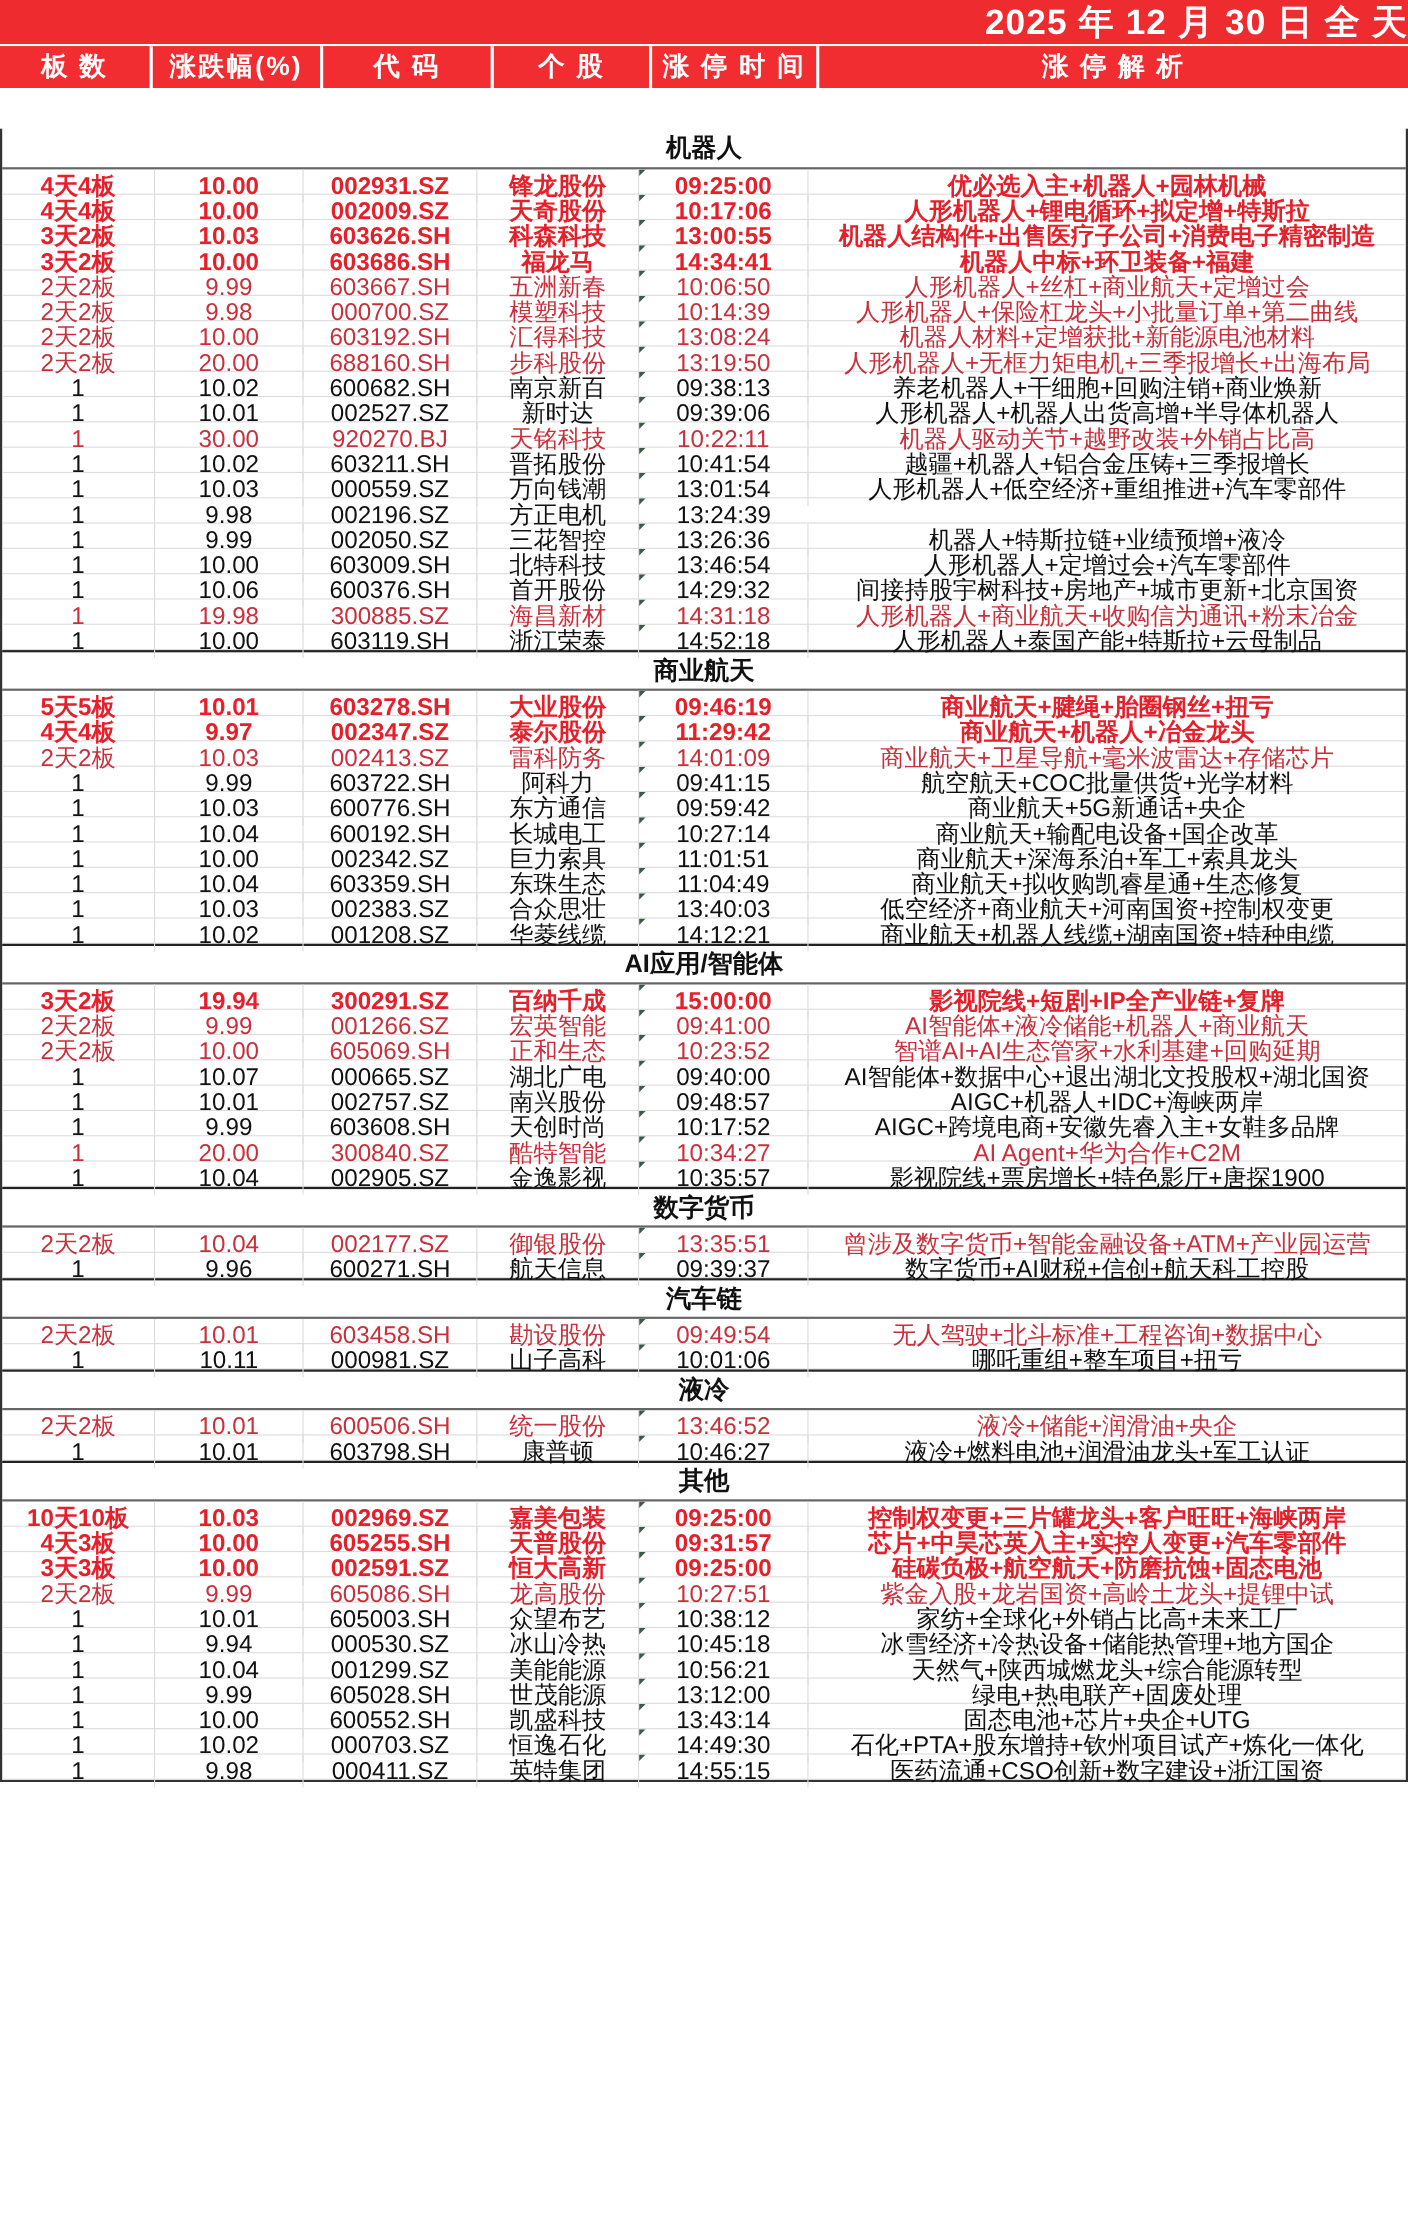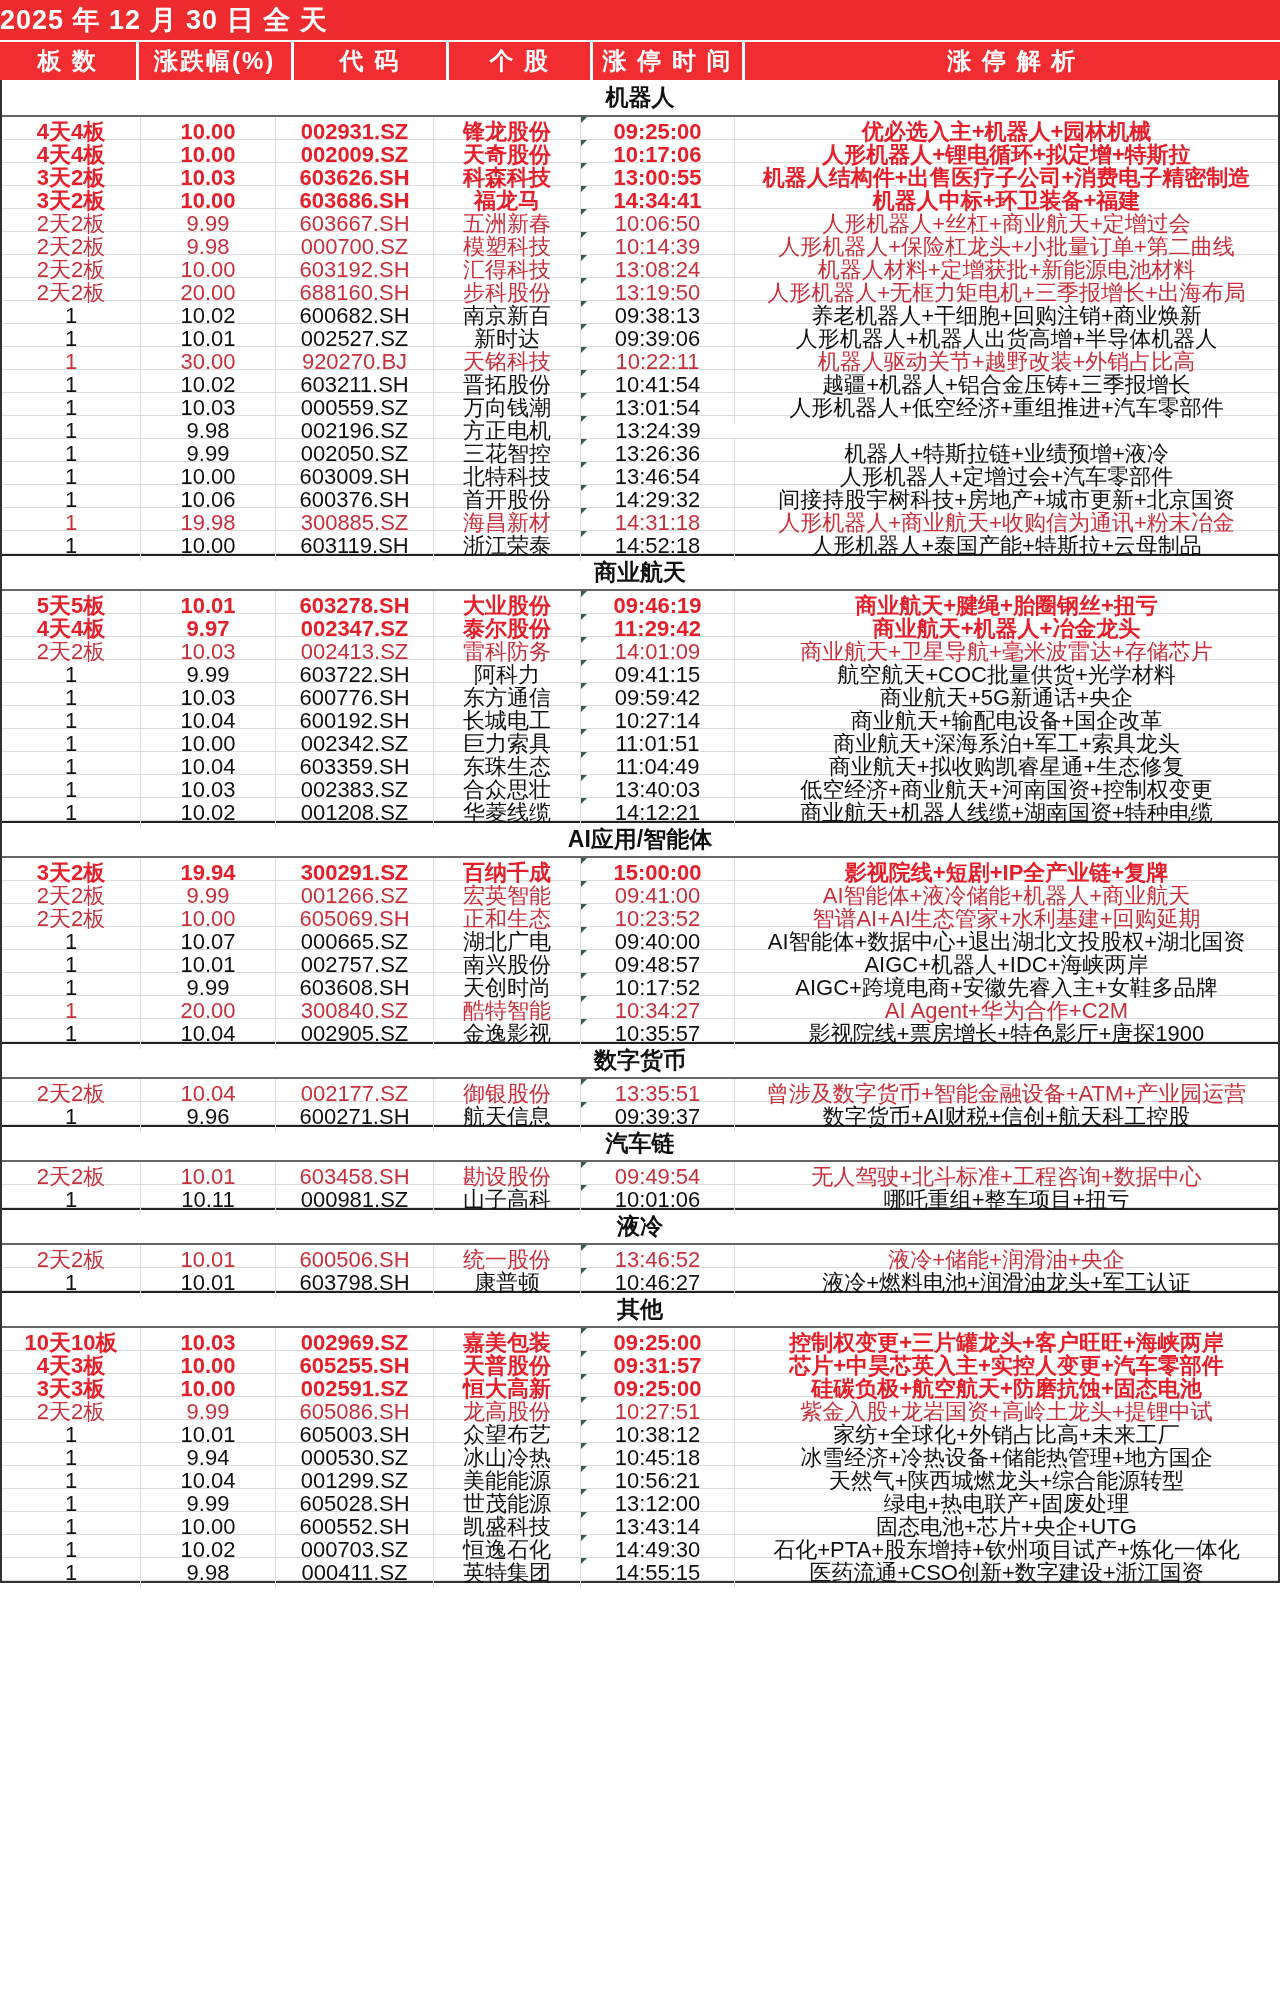--- a/index.html
+++ b/index.html
@@ -12,38 +12,38 @@
       --indicator:#3d5a45;
     }
     html,body{margin:0;padding:0;background:#ffffff;}
     body{
       width:1280px;height:2015px;overflow:hidden;
       font-family:"Liberation Sans","DejaVu Sans",sans-serif;
     }
     .title{
       height:42px;box-sizing:border-box;
       background:var(--title-bg);color:#fff;
-      font-weight:bold;font-size:27px;line-height:40px;
-      text-align:left;letter-spacing:1px;
+      font-weight:bold;font-size:32px;line-height:40px;
+      text-align:right;letter-spacing:1px;
       border-bottom:2px solid #ffffff;
     }
     .header{display:flex;height:38px;background:#f97316;}
     .hcell{
       box-sizing:border-box;height:38px;
       background:var(--header-bg);color:#fff;
       font-weight:bold;font-size:24px;line-height:37px;
       text-align:center;letter-spacing:2px;white-space:nowrap;
       border-right:3px solid #ffffff;
     }
     .hcell:last-child{border-right:0;}
     .h0{width:141px}.h1{width:158px}.h2{width:158px}.h3{width:147px}.h4{width:154px}.h5{width:545px}
 
     .table{
       width:1280px;box-sizing:border-box;
-      border-left:2px solid #333;border-right:2px solid #333;border-bottom:2px solid #333;
+      border-left:2px solid #333;border-right:2px solid #333;border-bottom:2px solid #333;margin-top:37px;
     }
     .section-row{
       height:37px;box-sizing:border-box;
       border-top:2px solid #222;border-bottom:2px solid #666;
       text-align:center;font-weight:bold;font-size:23px;line-height:33px;color:var(--black);
     }
     .section-row:first-child{border-top:0;line-height:35px;}
     .row{display:flex;height:23px;box-sizing:border-box;border-bottom:1px solid var(--grid);}
     .cell{
       box-sizing:border-box;height:30px;position:relative;

